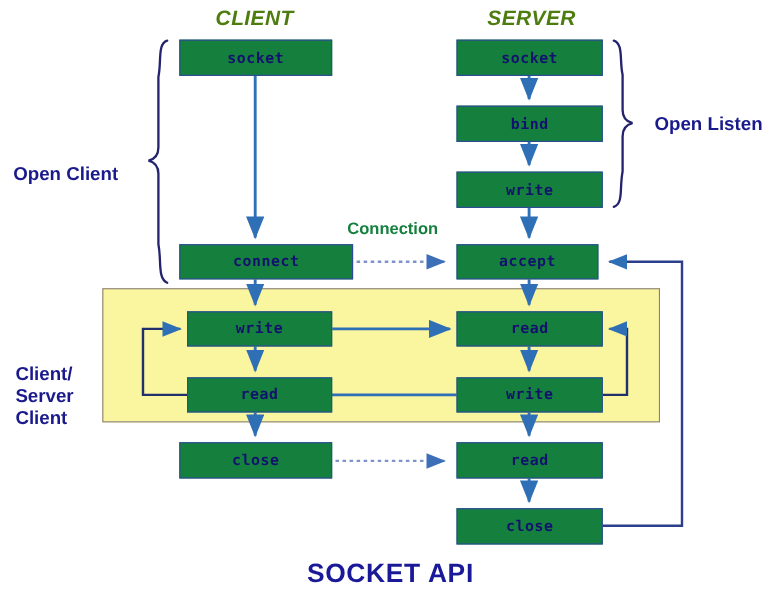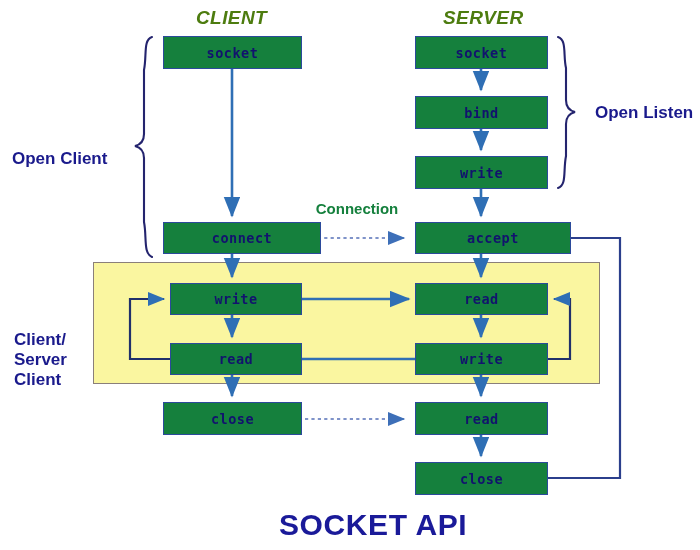--- a/index.html
+++ b/index.html
@@ -52,21 +52,21 @@
     font-size: 15px;
     color: #15803d;
     white-space: nowrap;
     line-height: 17px;
     text-align: center;
   }
   .title {
     position: absolute;
     font-family: "Liberation Sans", sans-serif;
     font-weight: bold;
-    font-size: 30px;
+    font-size: 24px;
     color: #1a1a99;
     letter-spacing: 0.6px;
     white-space: nowrap;
   }
   .node {
     position: absolute;
     box-sizing: border-box;
     background: #15803d;
     border: 1.6px solid #2b4a9b;
     display: flex;
@@ -184,21 +184,21 @@
       </div>
       <div class="node" style="left: 415px; top: 36px; width: 133px; height: 33px;">
         <span>socket</span>
       </div>
       <div class="node" style="left: 415px; top: 96px; width: 133px; height: 33px; justify-content: center;">
         <span>bind</span>
       </div>
       <div class="node" style="left: 415px; top: 156px; width: 133px; height: 33px;">
         <span>write</span>
       </div>
-      <div class="node" style="left: 415px; top: 222px; width: 156px; height: 32px;">
+      <div class="node" style="left: 415px; top: 222px; width: 129px; height: 32px;">
         <span>accept</span>
       </div>
       <div class="node" style="left: 415px; top: 283px; width: 133px; height: 32px;">
         <span>read</span>
       </div>
       <div class="node" style="left: 415px; top: 343px; width: 133px; height: 32px;">
         <span>write</span>
       </div>
       <div class="node" style="left: 415px; top: 402px; width: 133px; height: 33px;">
         <span>read</span>

